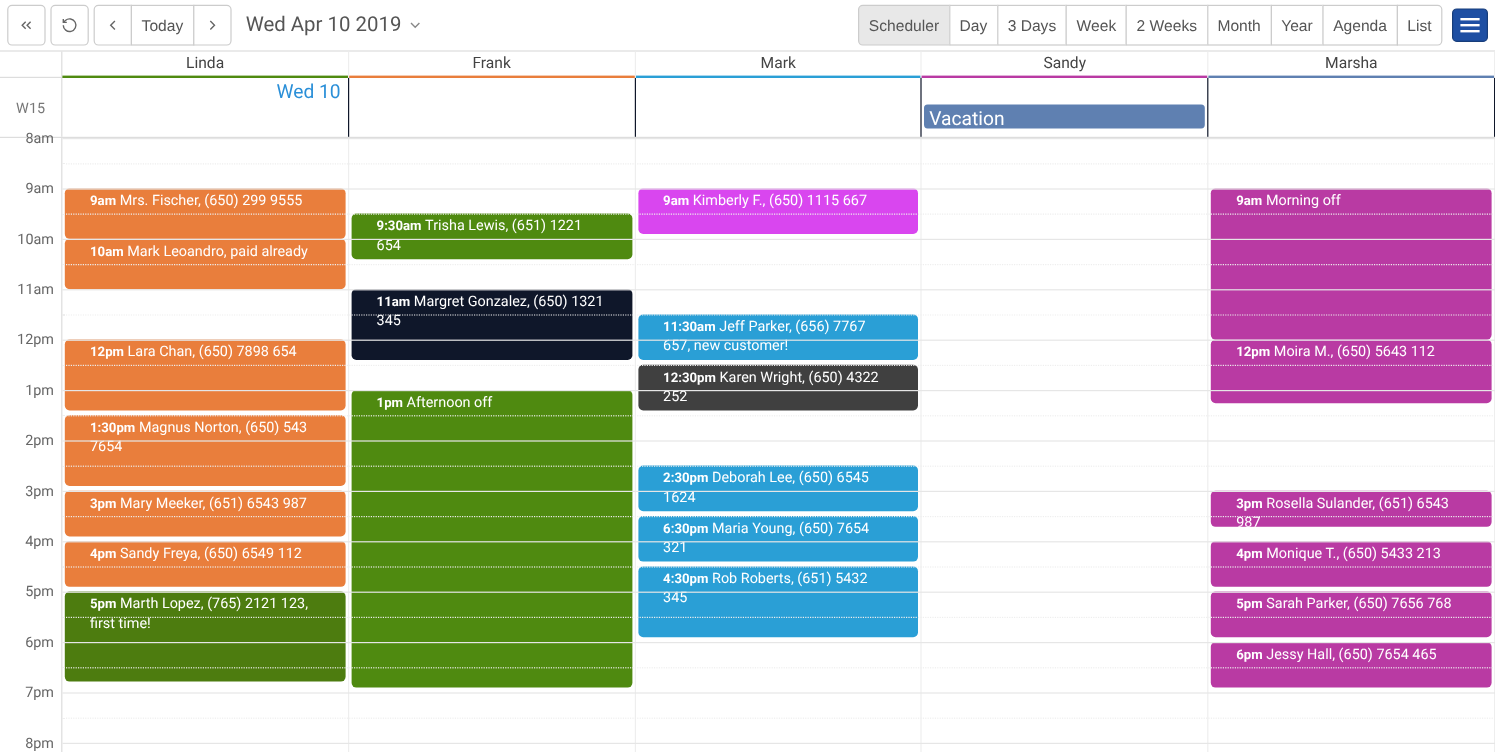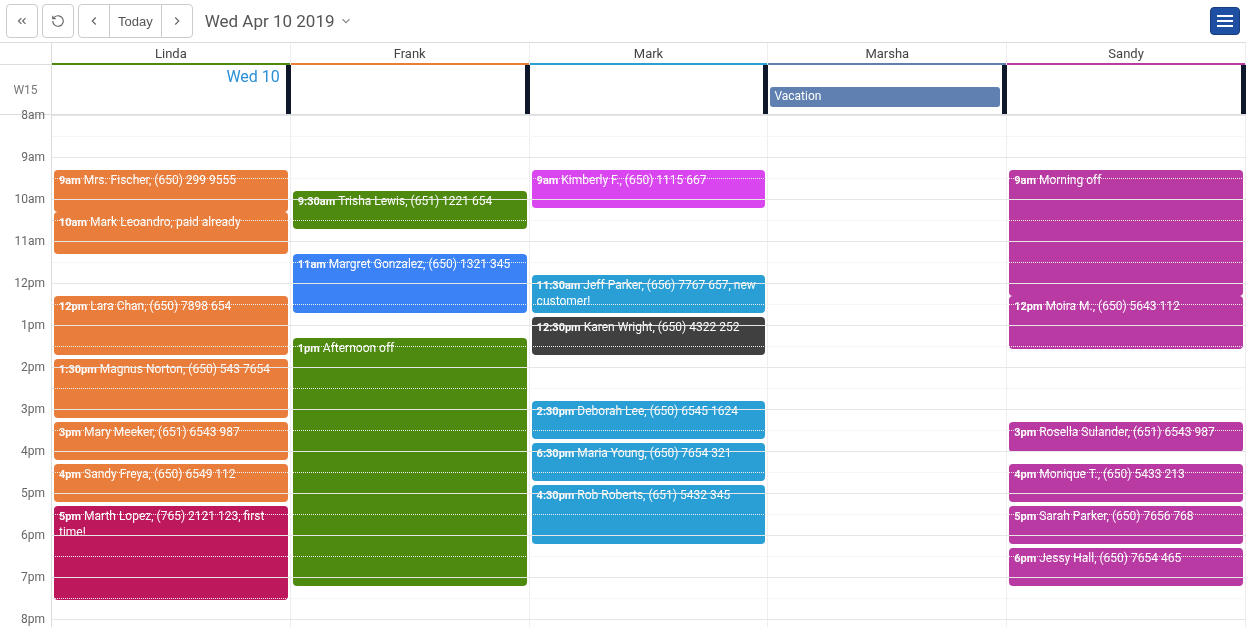--- a/index.html
+++ b/index.html
@@ -20,34 +20,34 @@
   .menu-btn span::before { top:-5px; }
   .menu-btn span::after { top:5px; }
 
   .grid { position:relative; width:1246px; }
   .header-row { display:flex; border-bottom:1px solid #ddd; height:22px; }
   .gutter { width:52px; border-right:1px solid #ddd; display:flex; align-items:center; justify-content:center; color:#666; font-size:12px; }
   .col-head { flex:1; text-align:center; border-right:1px solid #eee; color:#444; position:relative; display:flex; align-items:center; justify-content:center;}
   .col-head .underline { position:absolute; bottom:-1px; left:0; right:0; height:2px; }
   .allday-row { display:flex; height:50px; border-bottom:1px solid #ddd; }
   .allday-row .gutter { color:#777; font-size:12px; }
-  .allday-cell { flex:1; border-right:5px solid #0f172a; position:relative; }
+  .allday-cell { flex:1; border-right:1px solid #0f172a; position:relative; }
   .date-chip { position:absolute; right:6px; top:2px; color:#2a8fd8; font-size:16px; }
-  .allday-event { position:absolute; left:2px; right:2px; top:22px; height:20px; border-radius:3px; color:#fff; padding:2px 4px; font-size:12px; }
+  .allday-event { position:absolute; left:2px; right:2px; top:22px; height:20px; border-radius:3px; color:#fff; padding:2px 4px; font-size:16px; }
 
   .body { display:flex; position:relative; }
   .time-gutter { width:52px; border-right:1px solid #ddd; }
   .hour-label { height:42px; text-align:right; padding-right:6px; color:#666; font-size:12px; position:relative; top:-7px;}
   .columns { flex:1; display:flex; position:relative; }
   .col { flex:1; border-right:1px solid #eee; position:relative; }
   .hour-lines { position:absolute; left:52px; right:0; top:0; bottom:0; pointer-events:none; }
   .hour-line { position:absolute; left:0; right:0; border-top:1px solid #e6e6e6; }
   .half-line { position:absolute; left:0; right:0; border-top:1px dotted #eee; }
 
-  .event { position:absolute; left:2px; right:2px; border-radius:4px; color:#fff; padding:3px 5px; font-size:12px; line-height:1.3; overflow:hidden; cursor:pointer;margin-top:13px;}
+  .event { position:absolute; left:2px; right:2px; border-radius:4px; color:#fff; padding:3px 21px; font-size:12px; line-height:1.3; overflow:hidden; cursor:pointer;}
   .event .time { font-weight:bold; font-size:11px; margin-right:3px;}
 </style>
 </head>
 <body>
 
 <div class="toolbar">
   <button class="btn">
     <svg viewBox="0 0 24 24" fill="none" stroke="#666" stroke-width="2">
         <polyline points="11 17 6 12 11 7"></polyline>
         <polyline points="18 17 13 12 18 7"></polyline>
@@ -72,20 +72,31 @@
         </svg>
     </button>
   </div>
   <div class="date-label">
     <span>Wed Apr 10 2019</span>
     <svg width="14" height="14" viewBox="0 0 24 24" fill="none" stroke="#888" stroke-width="2">
         <polyline points="6 9 12 15 18 9"></polyline>
       </svg>
   </div>
   <div class="spacer"></div>
+  <div class="btn-group views">
+    <button class="btn active">Scheduler</button>
+    <button class="btn">Day</button>
+    <button class="btn">3 Days</button>
+    <button class="btn">Week</button>
+    <button class="btn">2 Weeks</button>
+    <button class="btn">Month</button>
+    <button class="btn">Year</button>
+    <button class="btn">Agenda</button>
+    <button class="btn">List</button>
+  </div>
   <div class="menu-btn">
       <span></span>
     </div>
 </div>
 
 <div class="grid">
   <div class="header-row">
     <div class="gutter"></div>
     <div id="resource-headers" style="display:flex;flex:1;">
         <div class="col-head">
@@ -94,26 +105,26 @@
         </div>
         <div class="col-head">
           <span>Frank</span>
           <div class="underline" style="background:#e97e3c"></div>
         </div>
         <div class="col-head">
           <span>Mark</span>
           <div class="underline" style="background:#2a9fd6"></div>
         </div>
         <div class="col-head">
+          <span>Sandy</span>
+          <div class="underline" style="background:#b93aa3"></div>
+        </div>
+        <div class="col-head">
           <span>Marsha</span>
           <div class="underline" style="background:#5f80b1"></div>
-        </div>
-        <div class="col-head">
-          <span>Sandy</span>
-          <div class="underline" style="background:#b93aa3"></div>
         </div>
       </div>
   </div>
   <div class="allday-row">
     <div class="gutter">W15</div>
     <div id="allday-cells" style="display:flex;flex:1;">
         <div class="allday-cell">
           <div class="date-chip">Wed 10</div>
         </div>
         <div class="allday-cell"></div>
@@ -141,25 +152,25 @@
         <div class="hour-label" style="height: 42px;">8pm</div>
       </div>
     <div class="columns" id="columns" style="height: 546px;">
         <div class="col">
           <div class="event" style="top: 42px; height: 42px; background: rgb(233, 126, 60);"><span class="time">9am</span><span>Mrs. Fischer, (650) 299 9555</span></div>
           <div class="event" style="top: 84px; height: 42px; background: rgb(233, 126, 60);"><span class="time">10am</span><span>Mark Leoandro, paid already</span></div>
           <div class="event" style="top: 168px; height: 58.8px; background: rgb(233, 126, 60);"><span class="time">12pm</span><span>Lara Chan, (650) 7898 654</span></div>
           <div class="event" style="top: 231px; height: 58.8px; background: rgb(233, 126, 60);"><span class="time">1:30pm</span><span>Magnus Norton, (650) 543 7654</span></div>
           <div class="event" style="top: 294px; height: 37.8px; background: rgb(233, 126, 60);"><span class="time">3pm</span><span>Mary Meeker, (651) 6543 987</span></div>
           <div class="event" style="top: 336px; height: 37.8px; background: rgb(233, 126, 60);"><span class="time">4pm</span><span>Sandy Freya, (650) 6549 112</span></div>
-          <div class="event" style="top: 378px; height: 94px; background: #be185d;"><span class="time">5pm</span><span>Marth Lopez, (765) 2121 123, first time!</span></div>
+          <div class="event" style="top: 378px; height: 75px; background: #4d7c0f;"><span class="time">5pm</span><span>Marth Lopez, (765) 2121 123, first time!</span></div>
         </div>
         <div class="col">
           <div class="event" style="top: 63px; height: 37.8px; background: rgb(79, 138, 16);"><span class="time">9:30am</span><span>Trisha Lewis, (651) 1221 654</span></div>
-          <div class="event" style="top: 126px; height: 58.8px; background: #3b82f6;"><span class="time">11am</span><span>Margret Gonzalez, (650) 1321 345</span></div>
+          <div class="event" style="top: 126px; height: 58.8px; background: #0f172a;"><span class="time">11am</span><span>Margret Gonzalez, (650) 1321 345</span></div>
           <div class="event" style="top: 210px; height: 247.8px; background: rgb(79, 138, 16);"><span class="time">1pm</span><span>Afternoon off</span></div>
         </div>
         <div class="col">
           <div class="event" style="top: 42px; height: 37.8px; background: #d946ef;"><span class="time">9am</span><span>Kimberly F., (650) 1115 667</span></div>
           <div class="event" style="top: 147px; height: 37.8px; background: rgb(42, 159, 214);"><span class="time">11:30am</span><span>Jeff Parker, (656) 7767 657, new customer!</span></div>
           <div class="event" style="top: 189px; height: 37.8px; background: #404040;"><span class="time">12:30pm</span><span>Karen Wright, (650) 4322 252</span></div>
           <div class="event" style="top: 273px; height: 37.8px; background: rgb(42, 159, 214);"><span class="time">2:30pm</span><span>Deborah Lee, (650) 6545 1624</span></div>
           <div class="event" style="top: 315px; height: 37.8px; background: rgb(42, 159, 214);"><span class="time">6:30pm</span><span>Maria Young, (650) 7654 321</span></div>
           <div class="event" style="top: 357px; height: 58.8px; background: rgb(42, 159, 214);"><span class="time">4:30pm</span><span>Rob Roberts, (651) 5432 345</span></div>
         </div>

